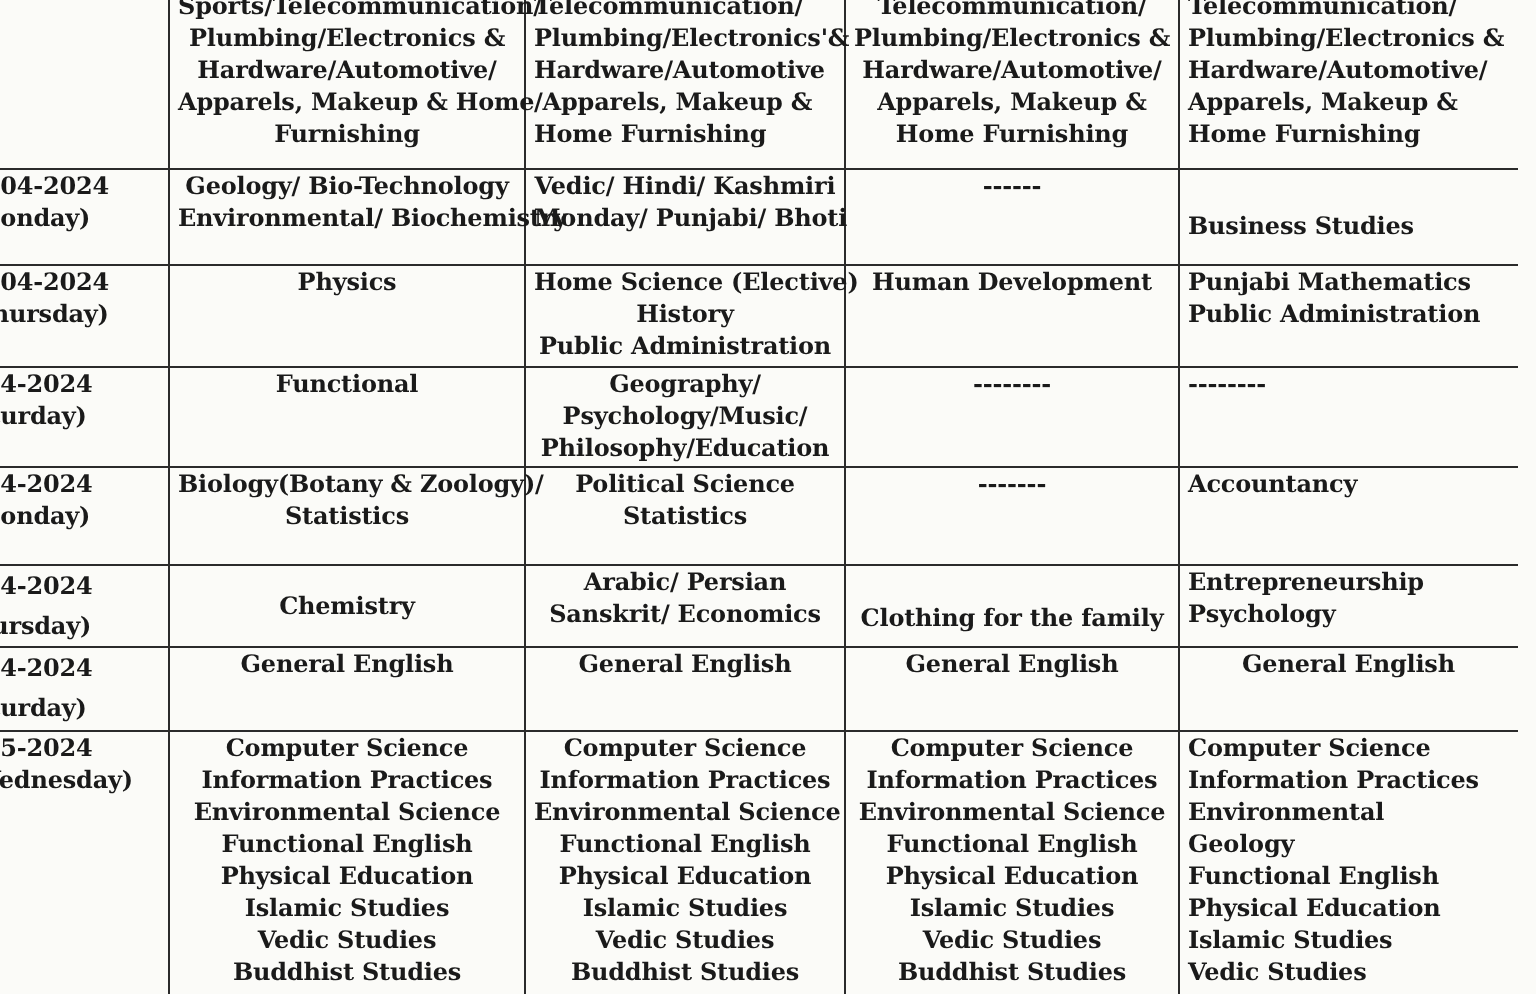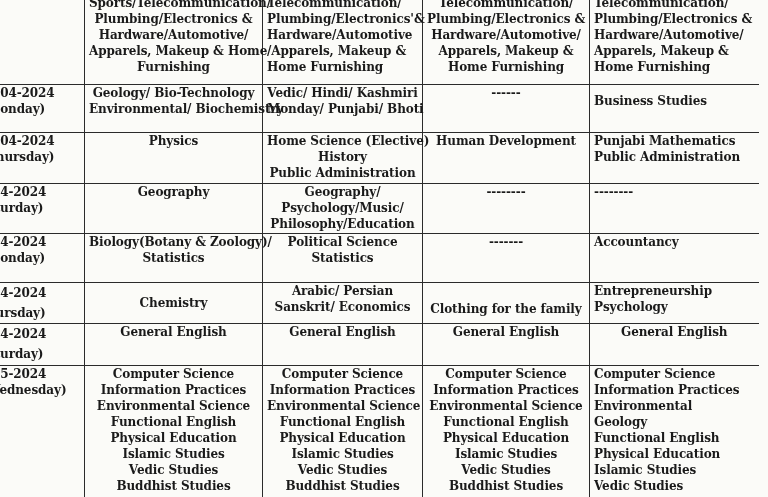--- a/index.html
+++ b/index.html
@@ -103,21 +103,21 @@
       <span class="ln">Environmental/ Biochemistry</span>
     </td>
     <td class="c">
       <span class="ln">Vedic/ Hindi/ Kashmiri</span>
       <span class="ln">Monday/ Punjabi/ Bhoti</span>
     </td>
     <td class="c dash">
       <span class="ln">------</span>
     </td>
     <td class="l last pad8">
-      <span class="ln" style="margin-top:0">Business Studies</span>
+      <span class="ln" style="margin-top:12px">Business Studies</span>
     </td>
   </tr>
 
   <tr style="height:51px">
     <td class="date">
       <span class="d">8-04-2024</span>
       <span class="d">Thursday)</span>
     </td>
     <td class="c">
       <span class="ln">Physics</span>
@@ -135,21 +135,21 @@
       <span class="ln">Public Administration</span>
     </td>
   </tr>
 
   <tr style="height:50px">
     <td class="date">
       <span class="d">-04-2024</span>
       <span class="d">aturday)</span>
     </td>
     <td class="c">
-      <span class="ln">Geography</span>
+      <span class="ln">Functional</span>
     </td>
     <td class="c">
       <span class="ln">Geography/</span>
       <span class="ln">Psychology/Music/</span>
       <span class="ln">Philosophy/Education</span>
     </td>
     <td class="c dash">
       <span class="ln">--------</span>
     </td>
     <td class="l last dash">

